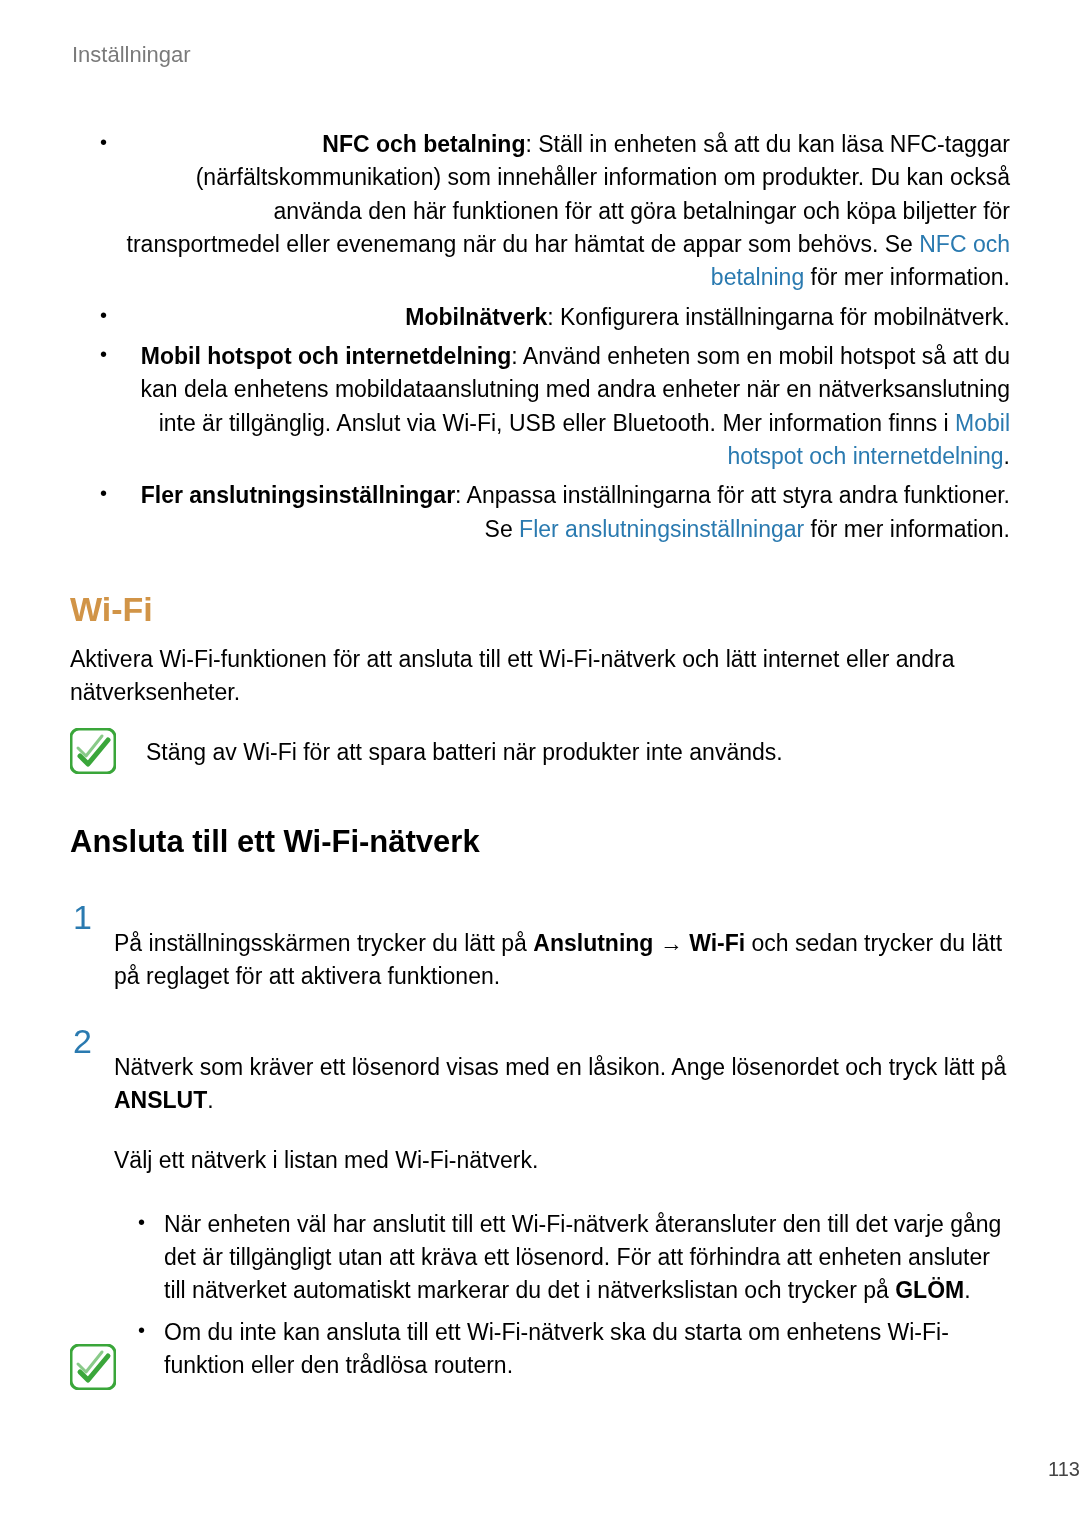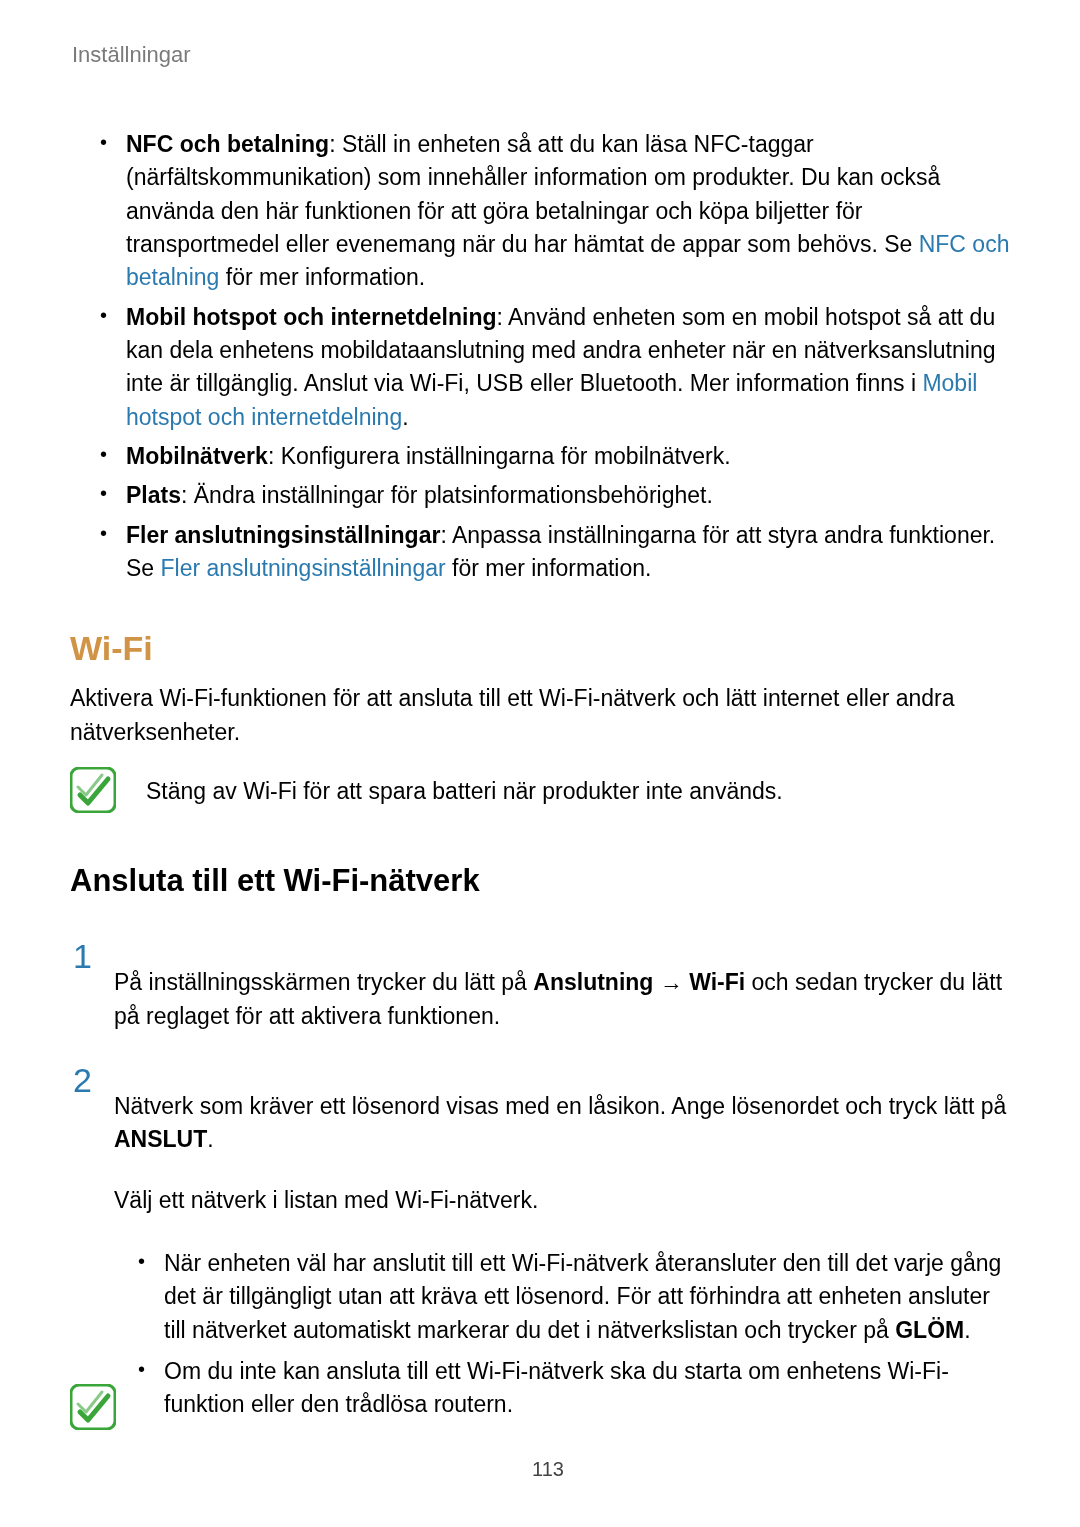--- a/index.html
+++ b/index.html
@@ -17,20 +17,21 @@
   .header-title {
     font-size: 22px;
     color: #7a7a7a;
     margin-bottom: 60px;
     margin-left: 2px;
   }
   .bullet-list {
     list-style: none;
     padding-left: 30px;
     margin-bottom: 44px;
+    text-align: right;
   }
   .bullet-list > li {
     position: relative;
     font-size: 23px;
     line-height: 1.45;
     margin-bottom: 6px;
     padding-left: 26px;
   }
   .bullet-list > li::before {
     content: "•";
@@ -119,43 +120,40 @@
     position: absolute;
     left: 0;
     top: 0;
     font-size: 20px;
   }
   .page-num {
     position: absolute;
     bottom: 46px;
     left: 16px;
     right: 0;
-    text-align: center;
+    text-align: right;
     font-size: 20px;
     color: #444;
   }
 </style>
 </head>
 <body>
 
 <div class="page">
   <div class="header-title">Inställningar</div>
 
   <ul class="bullet-list">
     <li>
       <span class="bold">NFC och betalning</span><span>: Ställ in enheten så att du kan läsa NFC-taggar (närfältskommunikation) som innehåller information om produkter. Du kan också använda den här funktionen för att göra betalningar och köpa biljetter för transportmedel eller evenemang när du har hämtat de appar som behövs. Se </span><span class="link">NFC och betalning</span><span> för mer information.</span>
     </li>
     <li>
+      <span class="bold">Mobilnätverk</span><span>: Konfigurera inställningarna för mobilnätverk.</span>
+    </li>
+    <li>
       <span class="bold">Mobil hotspot och internetdelning</span><span>: Använd enheten som en mobil hotspot så att du kan dela enhetens mobildataanslutning med andra enheter när en nätverksanslutning inte är tillgänglig. Anslut via Wi-Fi, USB eller Bluetooth. Mer information finns i </span><span class="link">Mobil hotspot och internetdelning</span><span>.</span>
-    </li>
-    <li>
-      <span class="bold">Mobilnätverk</span><span>: Konfigurera inställningarna för mobilnätverk.</span>
-    </li>
-    <li>
-      <span class="bold">Plats</span><span>: Ändra inställningar för platsinformationsbehörighet.</span>
     </li>
     <li>
       <span class="bold">Fler anslutningsinställningar</span><span>: Anpassa inställningarna för att styra andra funktioner. Se </span><span class="link">Fler anslutningsinställningar</span><span> för mer information.</span>
     </li>
   </ul>
 
   <div class="h2-wifi">Wi-Fi</div>
   <p class="body-p">Aktivera Wi-Fi-funktionen för att ansluta till ett Wi-Fi-nätverk och lätt internet eller andra nätverksenheter.</p>
 
   <div class="note-row">

